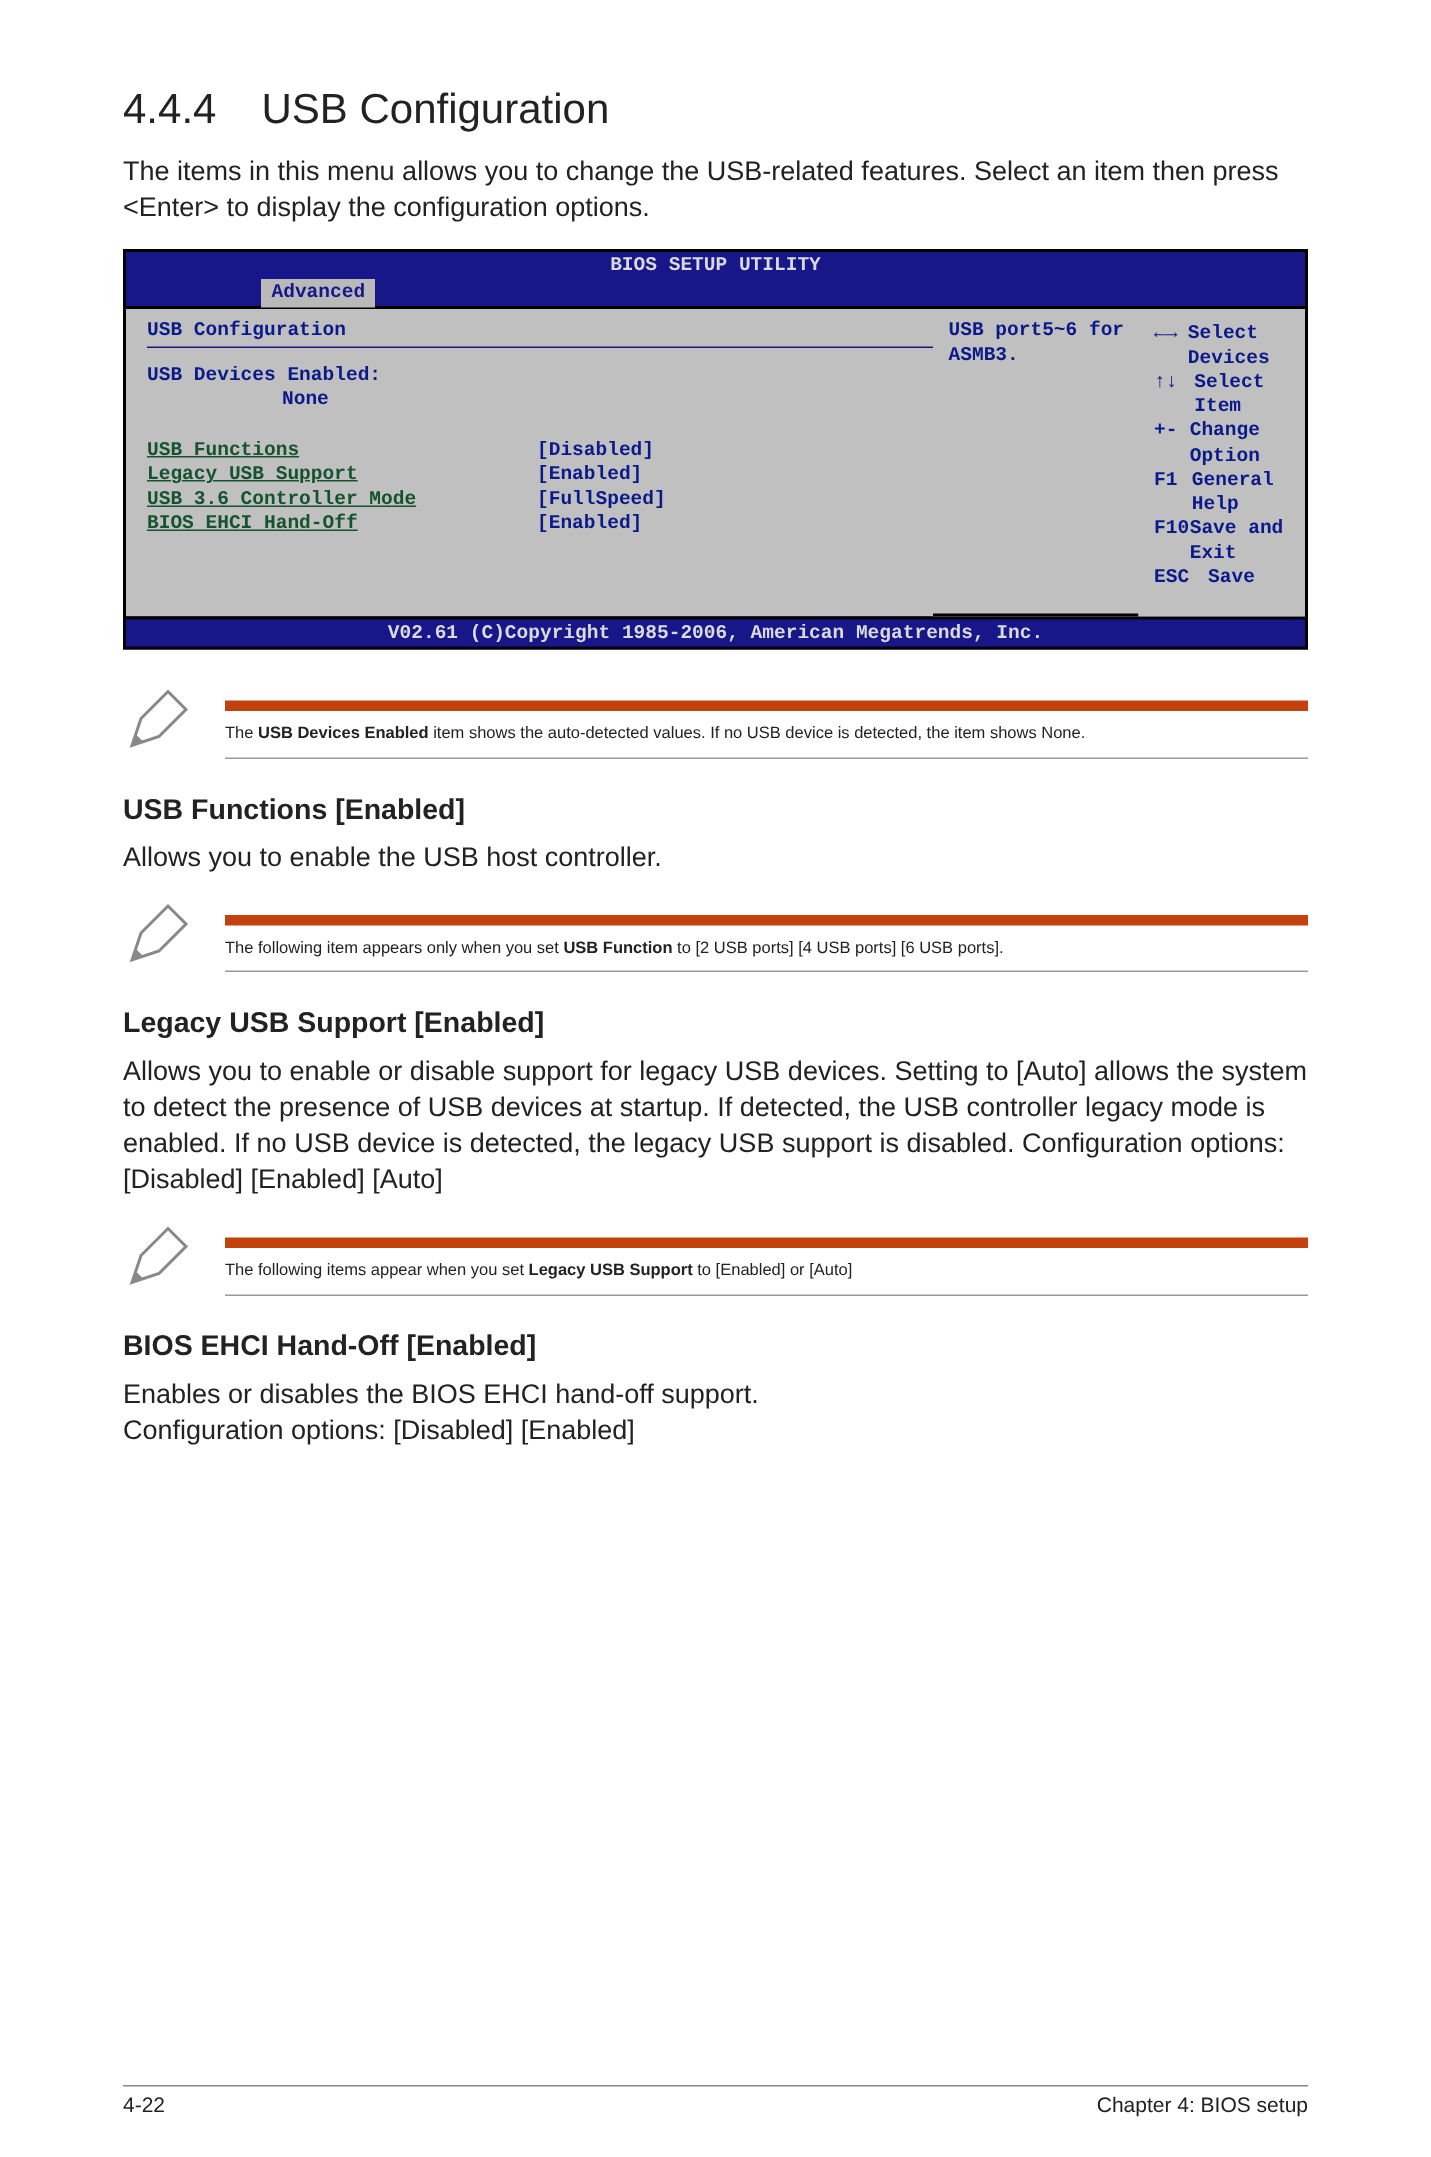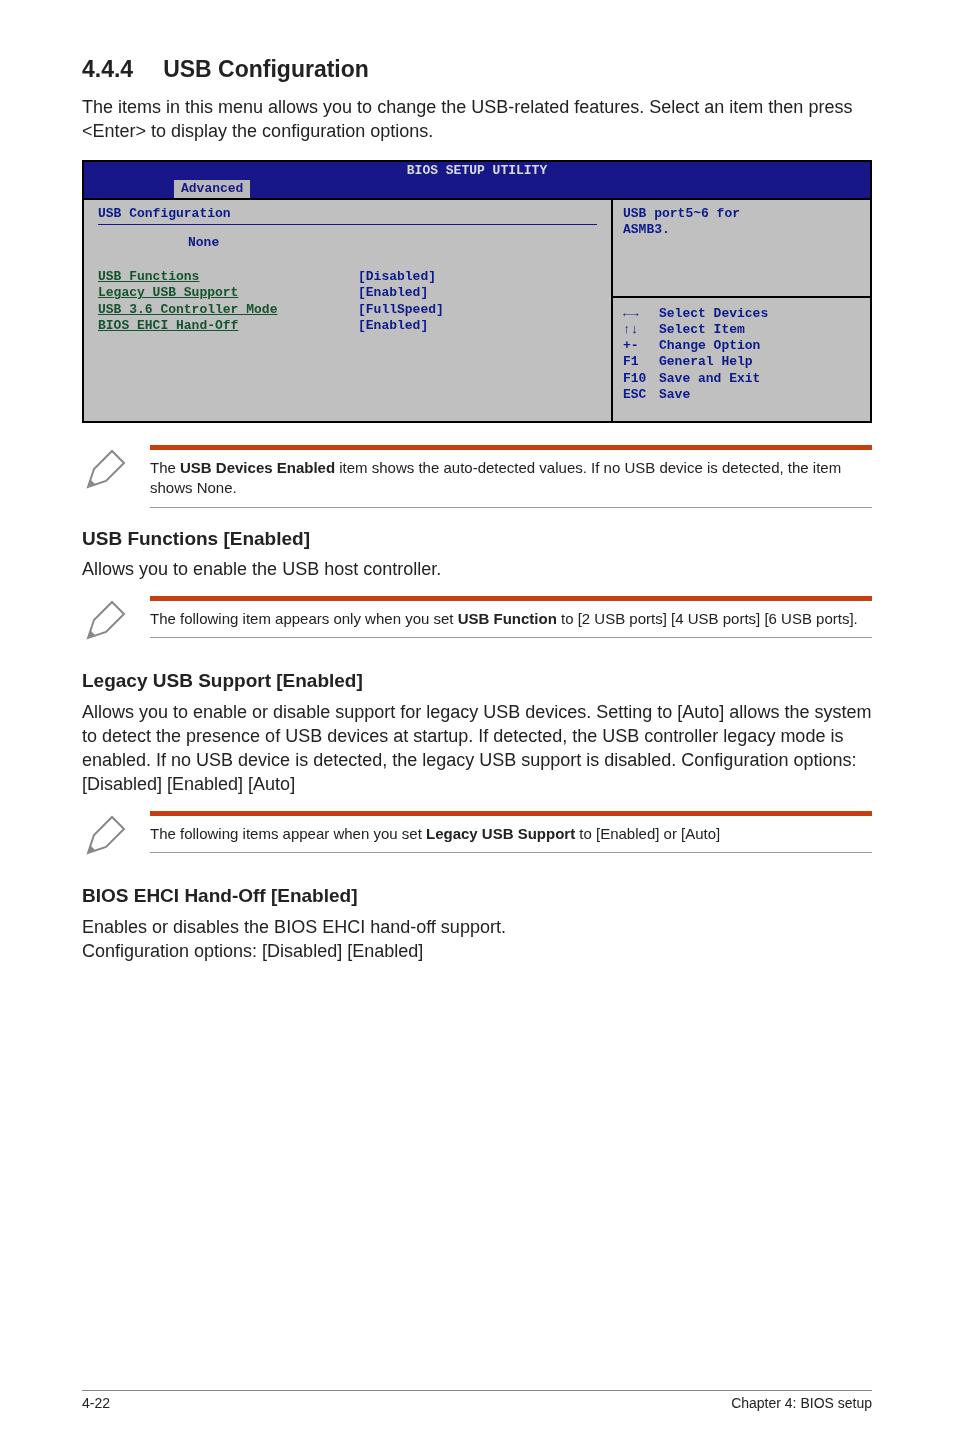--- a/index.html
+++ b/index.html
@@ -8,22 +8,22 @@
     height: 1438px;
     font-family: Arial, Helvetica, sans-serif;
     color: #222;
     background: #fff;
     padding: 54px 82px 40px 82px;
     font-size: 18px;
     line-height: 1.35;
     position: relative;
   }
   h2.section-title {
-    font-size: 23px;
-    font-weight: bold;
+    font-size: 28px;
+    font-weight: normal;
     margin-bottom: 10px;
   }
   h2.section-title .num { display:inline-block; margin-right: 30px; }
   .intro { margin-bottom: 14px; }
 
   
   .bios-frame {
     border: 2px solid #000;
     background: #17178a;
     overflow: hidden;
@@ -74,23 +74,24 @@
     border-bottom:1px solid #17178a;
     margin-bottom:10px;
   }
   .bios-left .dev-line { font-weight:bold; }
   .bios-left .none { padding-left:90px; font-weight:bold; }
   .bios-items { margin-top:18px; }
   .bios-items .row { display:flex; }
   .bios-items .row .lbl { width:260px; color:#14532d; font-weight:bold;text-decoration:underline; }
   .bios-items .row .val { color:#0a1a8a; font-weight:bold; }
   .bios-right {
-    width: 257px;
-    display:flex;
-    flex-direction:column;
+    width: 205px;
+    display:flex;
+    flex-direction:row;
+    justify-content:flex-end;
   }
   .bios-help-top {
     background:#c0c0c0;
     color:#0a1a8a;
     font-weight:bold;
     padding:6px 10px;
     flex: 0 0 auto;
     border-bottom:2px solid #000;
     min-height:98px;
   }
@@ -115,24 +116,25 @@
   
   .note {
     display:flex;
     align-items:flex-start;
     gap: 20px;
     margin-bottom: 18px;
   }
   .note .note-icon svg { width:48px; height:48px; }
   .note .note-body {
     flex:1;
-    border-top:5px solid #c2410c;
+    border-top:7px solid #c2410c;
     border-bottom:1px solid #999;
     padding:8px 0;
-    font-size:15px;
+    font-size:11px;
+    margin-top:12px;
   }
   .note .note-body .b { font-weight:bold; }
 
   h3.sub { font-size:19px; font-weight:bold; margin: 8px 0 6px 0; }
   p.body { margin-bottom: 14px; }
 
   .footer {
     position:absolute;
     bottom: 25px;
     left: 82px;
@@ -154,20 +156,21 @@
 <p class="intro">The items in this menu allows you to change the USB-related features. Select an item then press &lt;Enter&gt; to display the configuration options.</p>
 
 <div class="bios-frame">
   <div class="bios-title-bar">BIOS SETUP UTILITY</div>
   <div class="bios-tab-row">
     <span class="bios-tab">Advanced</span>
   </div>
   <div class="bios-main">
     <div class="bios-left">
       <div class="section-hdr">USB Configuration</div>
+      <div class="dev-line">USB Devices Enabled:</div>
       <div class="none">None</div>
       <div class="bios-items">
         <div class="row">
           <span class="lbl">USB Functions</span>
           <span class="val">[Disabled]</span>
         </div>
         <div class="row">
           <span class="lbl">Legacy USB Support</span>
           <span class="val">[Enabled]</span>
         </div>
@@ -207,20 +210,21 @@
             <span class="k">F10</span>
             <span>Save and Exit</span>
           </div>
         <div class="h-row">
             <span class="k">ESC</span>
             <span>Save</span>
           </div>
       </div>
     </div>
   </div>
+  <div class="bios-copy">V02.61 (C)Copyright 1985-2006, American Megatrends, Inc.</div>
 </div>
 
 <div class="note">
   <span class="note-icon">
     <svg viewBox="0 0 48 48">
         <path d="M6 42 L12 24 L30 6 L42 18 L24 36 L6 42 Z" fill="none" stroke="#888" stroke-width="2"></path>
         <path d="M6 42 L14 40 L8 34 Z" fill="#888"></path>
       </svg>
   </span>
   <div class="note-body">

